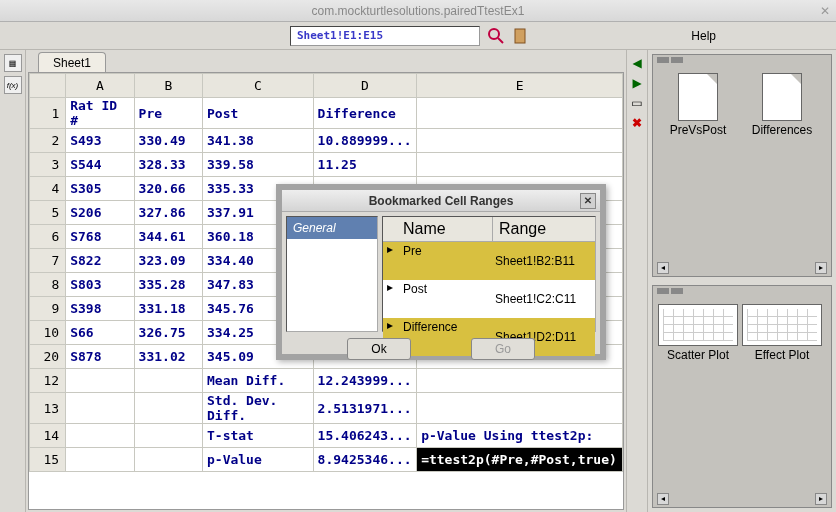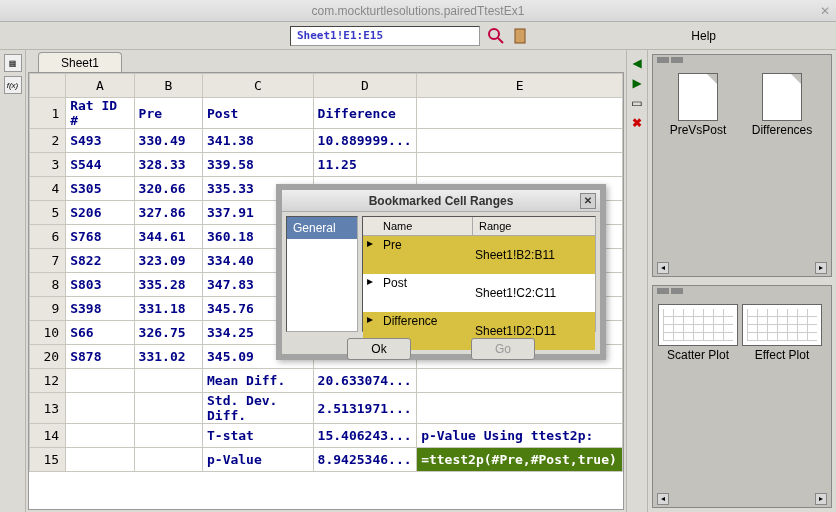--- a/index.html
+++ b/index.html
@@ -8,52 +8,52 @@
 .titlebar .x { position: absolute; right: 6px; color: #999; }
 .menubar { height: 28px; background: #dcdad5; display: flex; align-items: center; border-bottom: 1px solid #b8b6b1; }
 .cellref { margin-left: 290px; width: 190px; height: 20px; background: #fff; border: 1px inset #999; padding: 2px 6px; color: #3838c8; font-weight: bold; font-family: monospace; font-size: 11px; }
 .tbicon { margin-left: 8px; width: 16px; height: 16px; display: inline-block; }
 .help { margin-left: auto; margin-right: 120px; }
 .main { display: flex; height: 462px; }
 .leftcol { width: 26px; background: #dcdad5; border-right: 1px solid #b8b6b1; display: flex; flex-direction: column; align-items: center; gap: 4px; padding-top: 4px; }
 .leftcol div { width: 18px; height: 18px; border: 1px solid #999; background: #f0f0f0; font-size: 8px; text-align: center; line-height: 18px; }
 .sheetarea { flex: 1; display: flex; flex-direction: column; background: #dcdad5; }
 .tabs { height: 22px; display: flex; padding: 2px 12px 0; }
-.tab { background: #f0ede5; border: 1px solid #999; border-bottom: none; border-radius: 4px 4px 0 0; padding: 3px 22px; font-size: 12px; }
+.tab { background: #f0ede5; border: 1px solid #999; border-bottom: none; border-radius: 4px 4px 0 0; padding: 3px 14px; font-size: 12px; }
 .gridwrap { flex: 1; background: #fff; border: 1px solid #999; margin: 0 2px 2px 2px; overflow: hidden; position: relative; }
 table.sheet { border-collapse: collapse; width: 100%; }
 table.sheet th, table.sheet td { border: 1px solid #c8c8c0; height: 24px; text-align: left; padding: 0 4px; font-family: monospace; font-size: 13px; }
 table.sheet th { background: #e8e6de; font-weight: normal; text-align: center; }
 table.sheet th.rowh { width: 36px; text-align: right; padding-right: 6px; }
 table.sheet td { color: #000088; font-weight: bold; }
-table.sheet td.formula { background: #4d7c0f; color: #fff; }
+table.sheet td.formula { background: #000000; color: #fff; }
 .colA{width:68px}.colB{width:68px}.colC{width:110px}.colD{width:100px}.colE{width:180px}
 .midcol { width: 22px; background: #dcdad5; border-left: 1px solid #b8b6b1; border-right: 1px solid #b8b6b1; display: flex; flex-direction: column; align-items: center; gap: 4px; padding-top: 6px; }
 .midcol span { width: 16px; height: 16px; display: block; text-align: center; font-size: 12px; }
 .rightcol { width: 188px; background: #dcdad5; display: flex; flex-direction: column; }
 .panel { background: #c4c2bd; border: 1px solid #888; margin: 4px; flex: 1; position: relative; padding: 6px; display: flex; flex-wrap: wrap; gap: 6px; align-content: flex-start; overflow: hidden; }
 .panel .hdr { position: absolute; top: 2px; left: 4px; display: flex; gap: 2px; }
 .panel .hdr span { width: 12px; height: 6px; background: #888; }
 .doc { width: 78px; display: flex; flex-direction: column; align-items: center; gap: 2px; font-size: 11px; text-align: center; margin-top: 12px; }
 .doc .pg { width: 40px; height: 48px; background: #fff; border: 1px solid #666; position: relative; }
 .doc .pg::after { content: ""; position: absolute; top: 0; right: 0; border-style: solid; border-width: 0 10px 10px 0; border-color: transparent #c4c2bd transparent transparent; }
 .chart { width: 80px; height: 42px; background: #fff; border: 1px solid #666; position: relative; }
 .chart::before { content: ""; position: absolute; inset: 4px; background: repeating-linear-gradient(0deg,#ccc 0 1px,transparent 1px 8px), repeating-linear-gradient(90deg,#ccc 0 1px,transparent 1px 10px); }
 .scrollrow { position: absolute; bottom: 2px; left: 4px; right: 4px; display: flex; justify-content: space-between; }
 .scrollrow span { width: 12px; height: 12px; background: #d8d8d8; border: 1px solid #888; font-size: 8px; text-align: center; line-height: 10px; }
 
 .dialog { position: absolute; left: 276px; top: 184px; width: 330px; height: 176px; background: #dcdad5; border: 6px solid #a3a3a3; box-shadow: 2px 2px 6px rgba(0,0,0,0.3); }
 .dlgtitle { height: 22px; background: linear-gradient(#eee,#d4d4d4); display: flex; align-items: center; justify-content: center; font-weight: bold; color: #333; border-bottom: 1px solid #aaa; position: relative; }
 .dlgtitle .cx { position: absolute; right: 4px; width: 16px; height: 16px; background: #d0d0d0; border: 1px solid #888; text-align: center; line-height: 14px; font-size: 10px; }
 .dlgbody { display: flex; height: 124px; padding: 4px; gap: 4px; }
-.catlist { width: 72px; background: #fff; border: 1px inset #aaa; }
+.catlist { width: 92px; background: #fff; border: 1px inset #aaa; font-style: italic; }
 .catlist div { padding: 4px 6px; background: #6080b0; color: #fff; }
 .rangetbl { flex: 1; background: #fff; border: 1px inset #aaa; display: flex; flex-direction: column; }
 .rthdr { display: flex; background: #e8e6de; border-bottom: 1px solid #aaa; }
-.rthdr span { padding: 3px 6px; font-size: 11px; }
+.rthdr span { padding: 3px 6px; font-size: 16px; }
 .rthdr span:first-child { width: 14px; }
 .rthdr span:nth-child(2) { width: 96px; border-right: 1px solid #aaa; }
 .rtrow { display: flex; font-size: 11px; }
 .rtrow span:first-child { width: 14px; text-align: center; }
 .rtrow span:nth-child(2) { width: 96px; padding: 2px 6px; }
 .rtrow span:nth-child(3) { padding: 12px 2px; }
 .rtrow.sel { background: #d8c040; }
 .dlgbtns { display: flex; justify-content: center; gap: 60px; padding: 2px; }
 .dlgbtns button { width: 64px; height: 22px; background: #e0ded8; border: 1px solid #888; border-radius: 3px; }
 .dlgbtns button:last-child { color: #999; }
@@ -189,21 +189,21 @@
               <td>331.02</td>
               <td>345.09</td>
               <td></td>
               <td></td>
             </tr>
             <tr>
               <th class="rowh">12</th>
               <td></td>
               <td></td>
               <td>Mean Diff.</td>
-              <td>20.633074...</td>
+              <td>12.243999...</td>
               <td></td>
             </tr>
             <tr>
               <th class="rowh">13</th>
               <td></td>
               <td></td>
               <td>Std. Dev. Diff.</td>
               <td>2.5131971...</td>
               <td></td>
             </tr>

